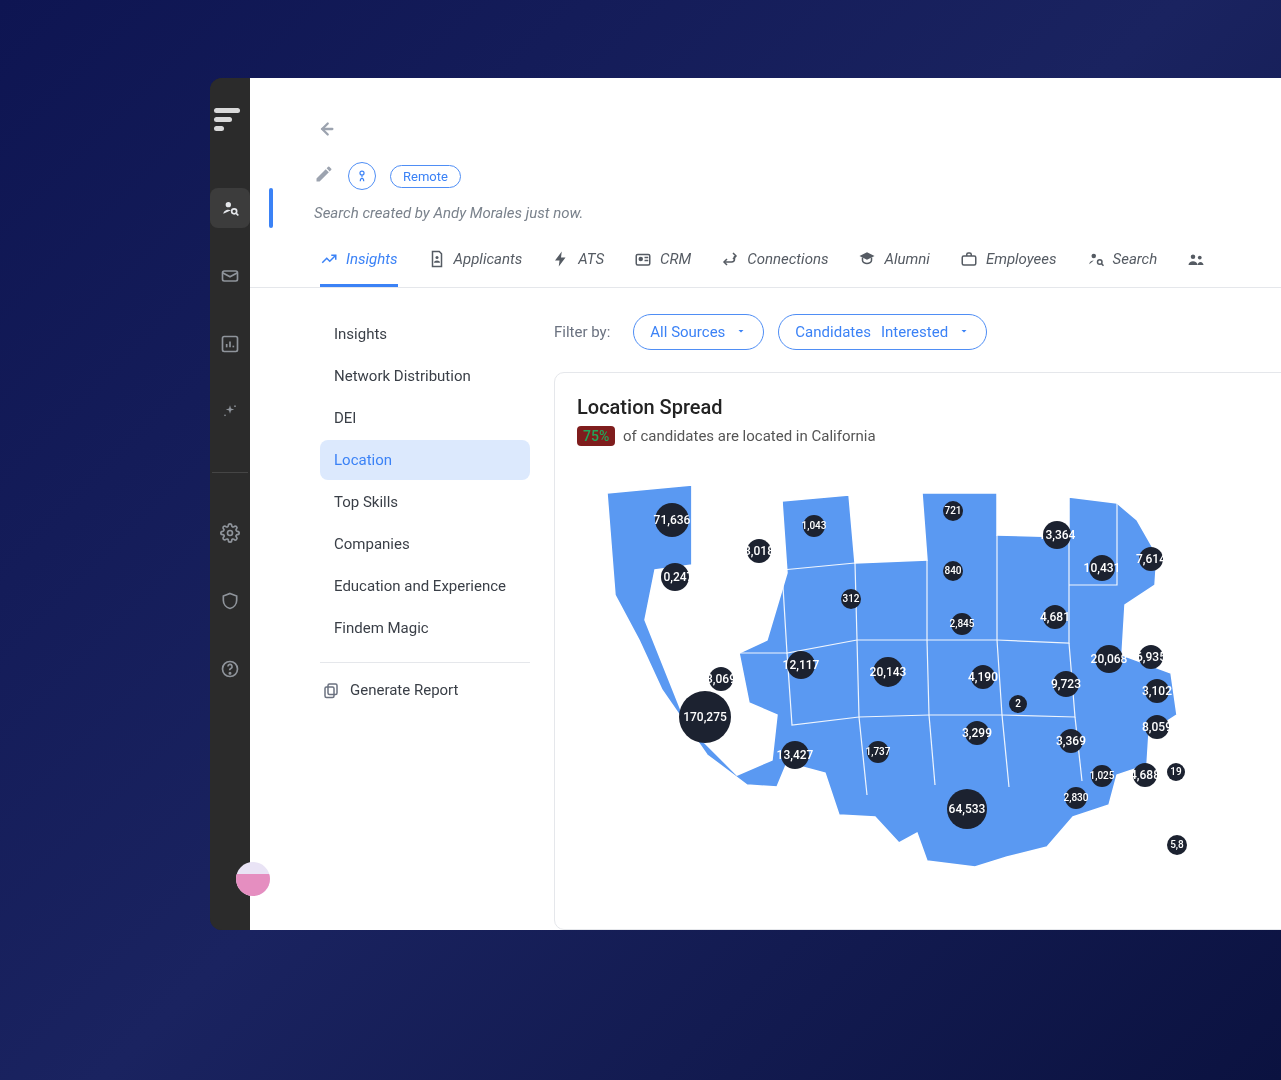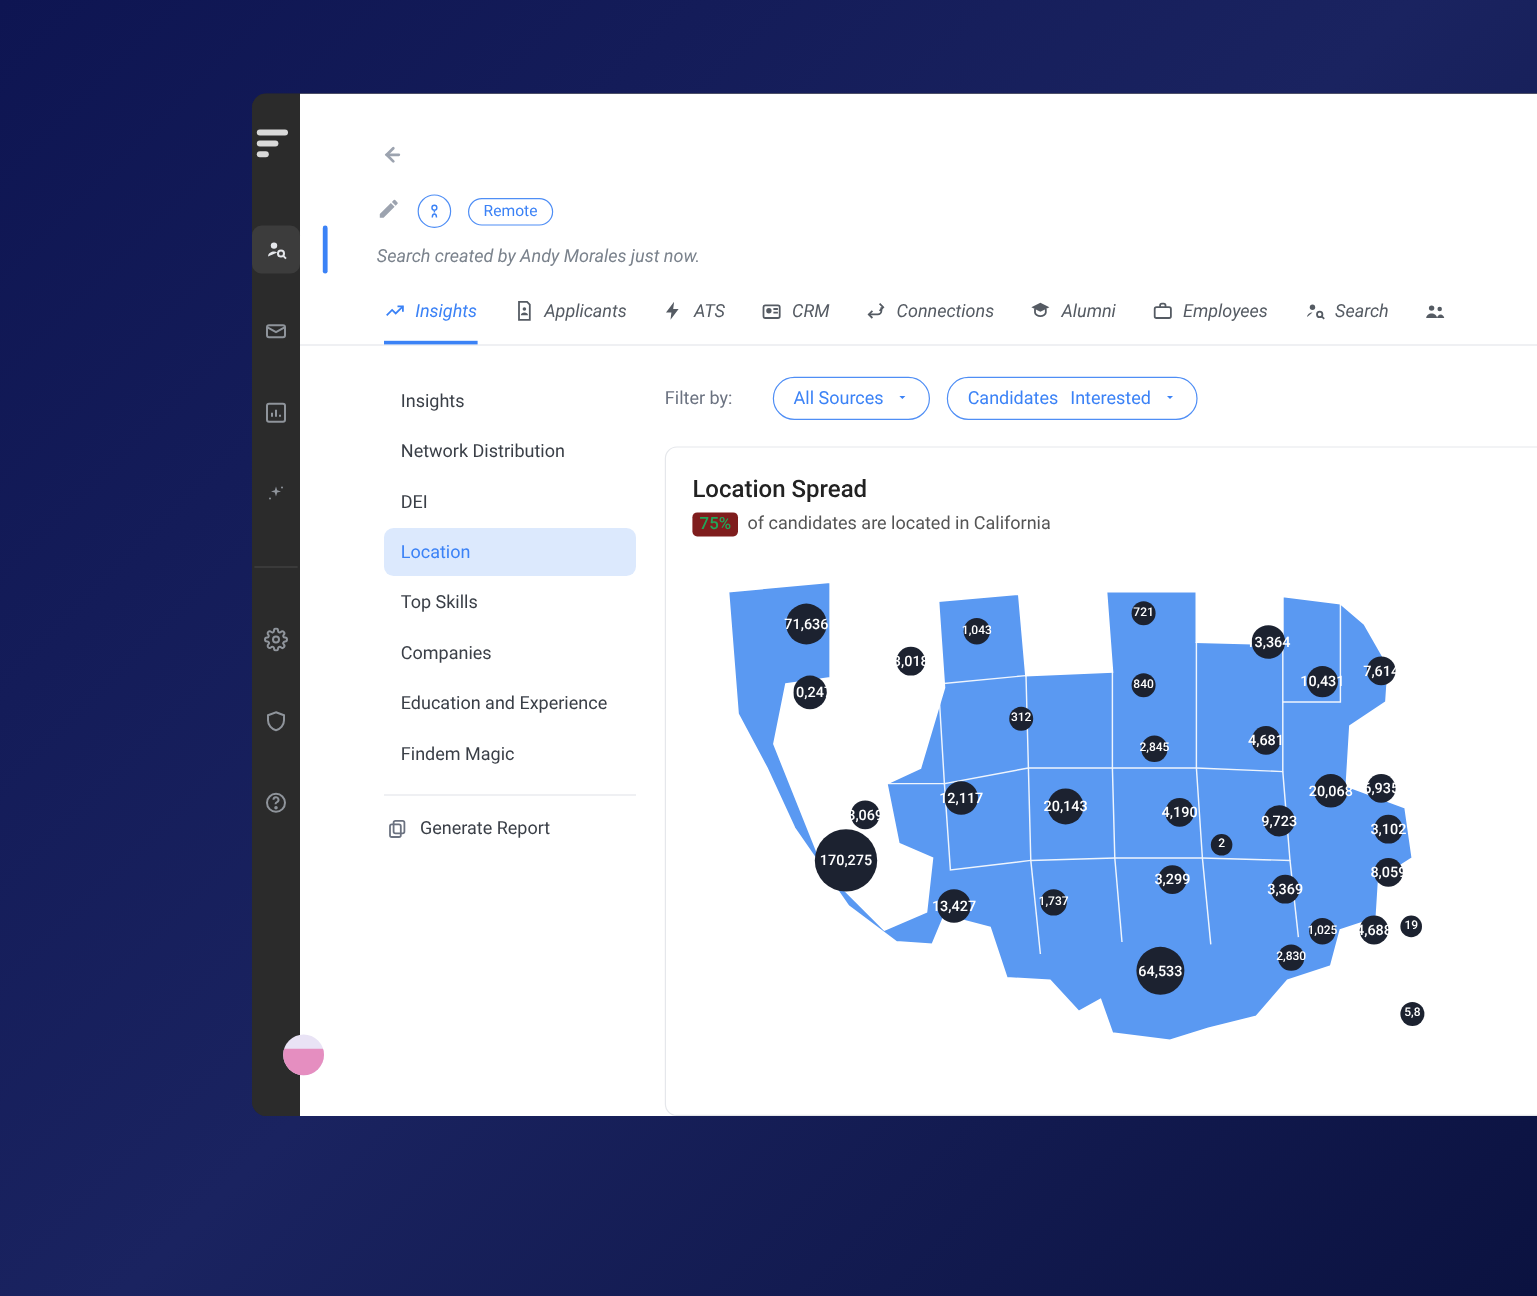--- a/index.html
+++ b/index.html
@@ -63,21 +63,21 @@
   .body { display:flex; padding: 26px 0 0 70px; gap:24px; flex:1; overflow:hidden;}
   .side-list { width:210px; display:flex; flex-direction:column;}
   .side-item { padding:11px 14px; font-size:15px; color:#3a3f47; border-radius:8px; cursor:pointer; margin-bottom:2px;}
   .side-item.active { background:#dce9fd; color:#3b82f6;}
   .side-divider{height:1px;background:#e5e7eb;margin:12px 0;}
   .gen-report{display:flex;align-items:center;gap:10px;color:#3a3f47;font-size:15px;padding:6px 2px;cursor:pointer;}
   .gen-report svg{width:18px;height:18px;color:#6b7280;}
 
   .content { flex:1; display:flex; flex-direction:column;}
   .filters { display:flex; align-items:center; gap:14px; margin-bottom:22px;}
-  .filter-label{color:#6b7280;font-size:15px;margin-right:20px;}
+  .filter-label{color:#6b7280;font-size:15px;margin-right:9px;}
   .pill { border:1px solid #4f8ef5; border-radius:20px; padding:8px 16px; font-size:15px; display:flex; align-items:flex-start; gap:10px; cursor:pointer;}
   .pill .blue{color:#3b82f6;}
   .pill .caret{color:#3b82f6;}
   .pill .caret svg{width:12px;height:12px;}
 
   .card { border:1px solid #e5e7eb; border-radius:10px; padding:22px 22px 10px 22px; flex:1; overflow:hidden;}
   .card-title{font-size:20px;font-weight:500;color:#222;}
   .card-sub{margin-top:8px;font-size:15px;color:#555;}
   .badge{background:#7f1d1d;color:#22a559;padding:2px 6px;border-radius:4px;font-size:14px;font-weight:500;margin-right:4px;}
 

